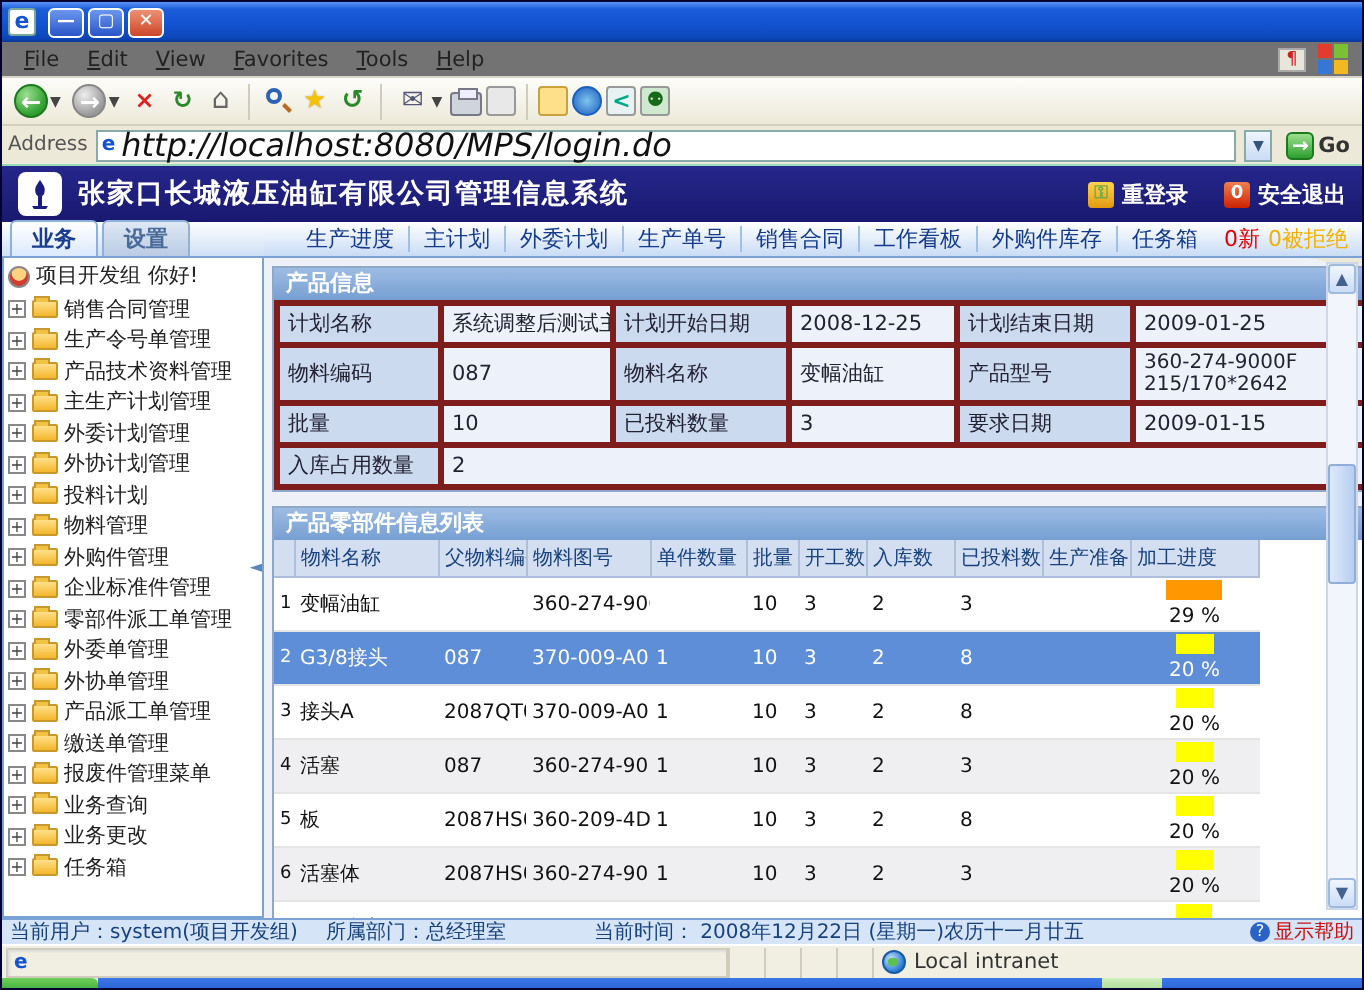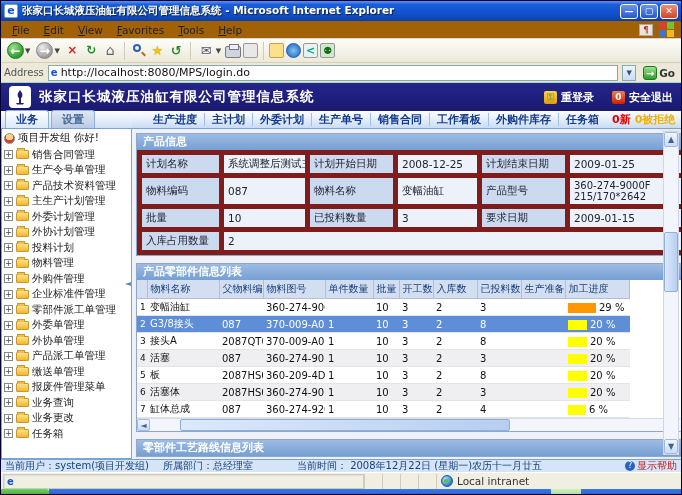--- a/index.html
+++ b/index.html
@@ -11,21 +11,21 @@
     background:linear-gradient(180deg,#5a96f5 0%,#1b5cd9 18%,#1353d2 55%,#0d46b8 90%,#0a3a9a 100%); }
   .titlebar .appicon { width:14px; height:14px; background:#fff; border:1px solid #7a9; border-radius:2px;
     color:#1353d2; font-size:11px; font-weight:bold; line-height:12px; text-align:center; margin-right:4px; }
   .titlebar .ttext { color:#fff; font-size:10.5px; font-weight:bold; flex:1; white-space:nowrap; overflow:hidden;
     text-shadow:1px 1px 1px #123; }
   .winbtn { width:18px; height:15px; margin-left:2px; border:1px solid #fff; border-radius:3px;
     color:#fff; font-size:9px; line-height:13px; text-align:center; font-weight:bold; }
   .winbtn.min,.winbtn.max { background:linear-gradient(180deg,#6b96ee,#2a56c8); }
   .winbtn.close { background:linear-gradient(180deg,#ee9074,#cc4628); }
 
-  .menubar { height:18px; background:#a16207; border-bottom:1px solid #d8d4c8; display:flex; align-items:center;
+  .menubar { height:18px; background:#737373; border-bottom:1px solid #d8d4c8; display:flex; align-items:center;
     font-size:10.5px; padding:0 4px; }
   .menubar .mi { display:inline-block; padding:1px 7px; color:#222; }
   .menubar .mi::first-letter { text-decoration:underline; }
   .menubar .spacer { flex:1; }
   .lang-icon { width:14px; height:12px; background:#e8e6da; border:1px solid #aaa; color:#c22; font-size:9px;
     line-height:11px; text-align:center; margin-right:6px; }
   .winflag { position:relative; width:16px; height:16px; margin-right:2px; }
   .winflag i { position:absolute; width:7px; height:7px; }
   .winflag .r { left:0; top:0; background:#e33b2e; } .winflag .g { left:8px; top:0; background:#7bbf35; }
   .winflag .b { left:0; top:8px; background:#3577d4; } .winflag .y { left:8px; top:8px; background:#f2b822; }
@@ -56,21 +56,21 @@
   .sq.note { background:#ffe08a; border-color:#c9a23d; }
   .sq.globe { background:radial-gradient(circle,#7fc3ef,#1b5fc0); border-radius:50%; border-color:#1b5fc0; }
   .sq.angle { background:#e8f2f2; color:#0a8; font-size:11px; line-height:13px; text-align:center; font-weight:bold; }
   .sq.buddy { background:#cfe9cf; color:#186a18; font-size:10px; line-height:13px; text-align:center; }
 
   .addressbar { height:20px; background:#ece9d8; border-bottom:1px solid #9db; display:flex; align-items:center;
     padding:0 3px; gap:4px; font-size:10.5px; }
   .addr-label { color:#555; font-size:10px; }
   .addr-box { flex:1; height:16px; background:#fff; border:1px solid #8aa; display:flex; align-items:center; padding:0 2px; }
   .addr-box .e { color:#1353d2; font-weight:bold; font-size:10px; margin-right:3px; }
-  .addr-box input { flex:1; border:none; outline:none; font-size:11px; color:#111; background:transparent; }
+  .addr-box input { flex:1; border:none; outline:none; font-size:16px; color:#111; background:transparent;font-style:italic; }
   .addr-dd { width:14px; height:16px; background:linear-gradient(180deg,#eef5fe,#cbdcf5); border:1px solid #8aa;
     font-size:7px; text-align:center; line-height:14px; color:#357; }
   .go-btn { display:flex; align-items:center; gap:2px; font-size:10.5px; font-weight:bold; color:#333; padding:0 3px; }
   .go-btn .garr { width:14px; height:14px; border-radius:3px; background:linear-gradient(180deg,#9be08f,#2f9e2f);
     color:#fff; font-size:10px; line-height:13px; text-align:center; border:1px solid #1c7a1c; }
 
   
   .banner { height:28px; background:linear-gradient(180deg,#26268c,#191970); display:flex; align-items:center; padding:0 8px; }
   .logo { width:22px; height:22px; background:#fff; border-radius:4px; margin-right:8px; display:flex; align-items:center; justify-content:center; }
   .banner .btitle { color:#fff; font-size:13.5px; font-weight:bold; flex:1; letter-spacing:1px; }
@@ -79,21 +79,21 @@
   .ic.key { background:linear-gradient(180deg,#ffd34f,#e09a10); color:#7a4; }
   .ic.exit { background:linear-gradient(180deg,#f08050,#cc2200); }
 
   
   .navrow { height:18px; display:flex; }
   .tabzone { width:131px; background:linear-gradient(180deg,#fdfeff,#cfe0f4); display:flex; align-items:flex-end; padding-left:4px; gap:2px; border-bottom:1px solid #7aa2d4;}
   .tab { font-size:11px; font-weight:bold; padding:1px 10px 1px; border:1px solid #8fb0d8; border-bottom:none; border-radius:3px 3px 0 0; }
   .tab.active { background:linear-gradient(180deg,#fff,#dbe9fb); color:#1a3d8f; }
   .tab.inactive { background:linear-gradient(180deg,#dfe8f4,#b9cbe4); color:#4a6a9a; }
   .navlinks { flex:1; background:linear-gradient(180deg,#ffffff,#c9dcf5); display:flex; align-items:center; padding-left:14px;
-    font-size:11px; font-weight:bold; color:#143a8c; border-bottom:1px solid #7aa2d4; }
+    font-size:11px; font-weight:normal; color:#143a8c; border-bottom:1px solid #7aa2d4; }
   .navlinks .nl { padding:0 7px; white-space:nowrap; }
   .navlinks .nl + .nl { border-left:1px solid #9fc0e8; }
   .badge-new { color:#e80000; margin-left:6px; }
   .badge-rej { color:#f2b100; margin-left:4px; }
 
   
   .content { position:relative; height:330px; display:flex; background:#eef2f8;border-radius:29px; }
   .sidebar { width:131px; background:#fff; border:1px solid #7aa2d4; border-top:none; overflow:hidden; position:relative; }
   .greet { display:flex; align-items:center; gap:3px; font-size:10.5px; padding:2px 2px; color:#222; }
   .avatar { width:11px; height:11px; border-radius:50%; background:radial-gradient(circle at 50% 30%,#ffd27f 45%,#d23b2e 50%); border:1px solid #888; }
@@ -104,34 +104,34 @@
   .folder::before { content:""; position:absolute; top:-3px; left:0; width:6px; height:2px; background:#f3c245; border:1px solid #c9982c; border-bottom:none; }
   .splitter { position:absolute; right:0px; top:150px; color:#5a87bd; font-size:8px; }
 
   .main { flex:1; padding:4px 4px 0 4px; overflow:hidden; }
   .panel { width:562px; border:1px solid #90a8c8; background:#fff; margin-bottom:7px; position:relative; }
   .phead { height:16px; background:linear-gradient(180deg,#9dbce4,#769fd2); color:#fff; font-size:11px; font-weight:bold;
     line-height:16px; padding-left:6px; }
 
   table { border-collapse:collapse; table-layout:fixed; }
   .infotbl { width:100%; font-size:10.5px; }
-  .infotbl td { padding:2px 4px; border:5px solid #7f1d1d; overflow:hidden; white-space:nowrap; }
+  .infotbl td { padding:2px 4px; border:3px solid #7f1d1d; overflow:hidden; white-space:nowrap; }
   .infotbl td.lbl { background:#ccdaf0; color:#223; }
   .infotbl td.val { background:#edf1fa; color:#223; }
   .infotbl td.val.wrap { white-space:normal; line-height:11px; font-size:10px; }
 
   .grid { font-size:10px; }
   .grid th { background:#d4def1; color:#16417e; font-weight:normal; text-align:left; padding:2px 3px;
     border-right:1px solid #aebedb; border-bottom:1px solid #aebedb; white-space:nowrap; overflow:hidden; height:15px; }
   .grid td { padding:1px 3px; border-bottom:1px solid #e4e4e4; white-space:nowrap; overflow:hidden; height:14px; color:#111; }
   .grid tr.odd td { background:#fff; }
   .grid tr.even td { background:#efeff2; }
   .grid tr.selected td { background:#5f8ed9; color:#fff; }
   .gut { color:#666; font-size:9px; }
-  .bar-wrap { display:flex; align-items:flex-end; gap:3px; }
+  .bar-wrap { display:flex; align-items:center; gap:3px;flex-direction:column; }
   .bar { display:inline-block; height:10px; }
   .pct { font-size:10px; }
 
   
   .vscroll-outer { position:absolute; right:2px; top:2px; width:16px; height:324px; background:#f2f6fc; border:1px solid #cdd7e8; }
   .sb-btn { height:15px; background:linear-gradient(180deg,#f0f6ff,#cbdcf5); border:1px solid #9ebadf; border-radius:2px;
     font-size:8px; color:#44628f; text-align:center; line-height:13px; }
   .sb-thumb { background:linear-gradient(90deg,#dce9fb,#b7cef0); border:1px solid #90aed8; border-radius:2px; }
   .vthumb-outer { position:absolute; left:0; right:0; top:100px; height:60px; }
   .vso-bot { position:absolute; bottom:0; left:0; right:0; }
@@ -165,21 +165,20 @@
   .taskbar .ql { width:30px; background:linear-gradient(180deg,#cfeebb,#9ed489); }
   .taskbar .tray { width:100px; background:linear-gradient(180deg,#3a77e8,#2258c8); }
 </style>
 </head>
 <body>
 
 <div class="screen">
 
   <div class="titlebar">
     <div class="appicon">e</div>
-    <div class="ttext">张家口长城液压油缸有限公司管理信息系统 - Microsoft Internet Explorer</div>
     <div class="winbtn min">—</div>
     <div class="winbtn max">▢</div>
     <div class="winbtn close">✕</div>
   </div>
 
   <div class="menubar">
     <span class="mi">File</span>
     <span class="mi">Edit</span>
     <span class="mi">View</span>
     <span class="mi">Favorites</span>

